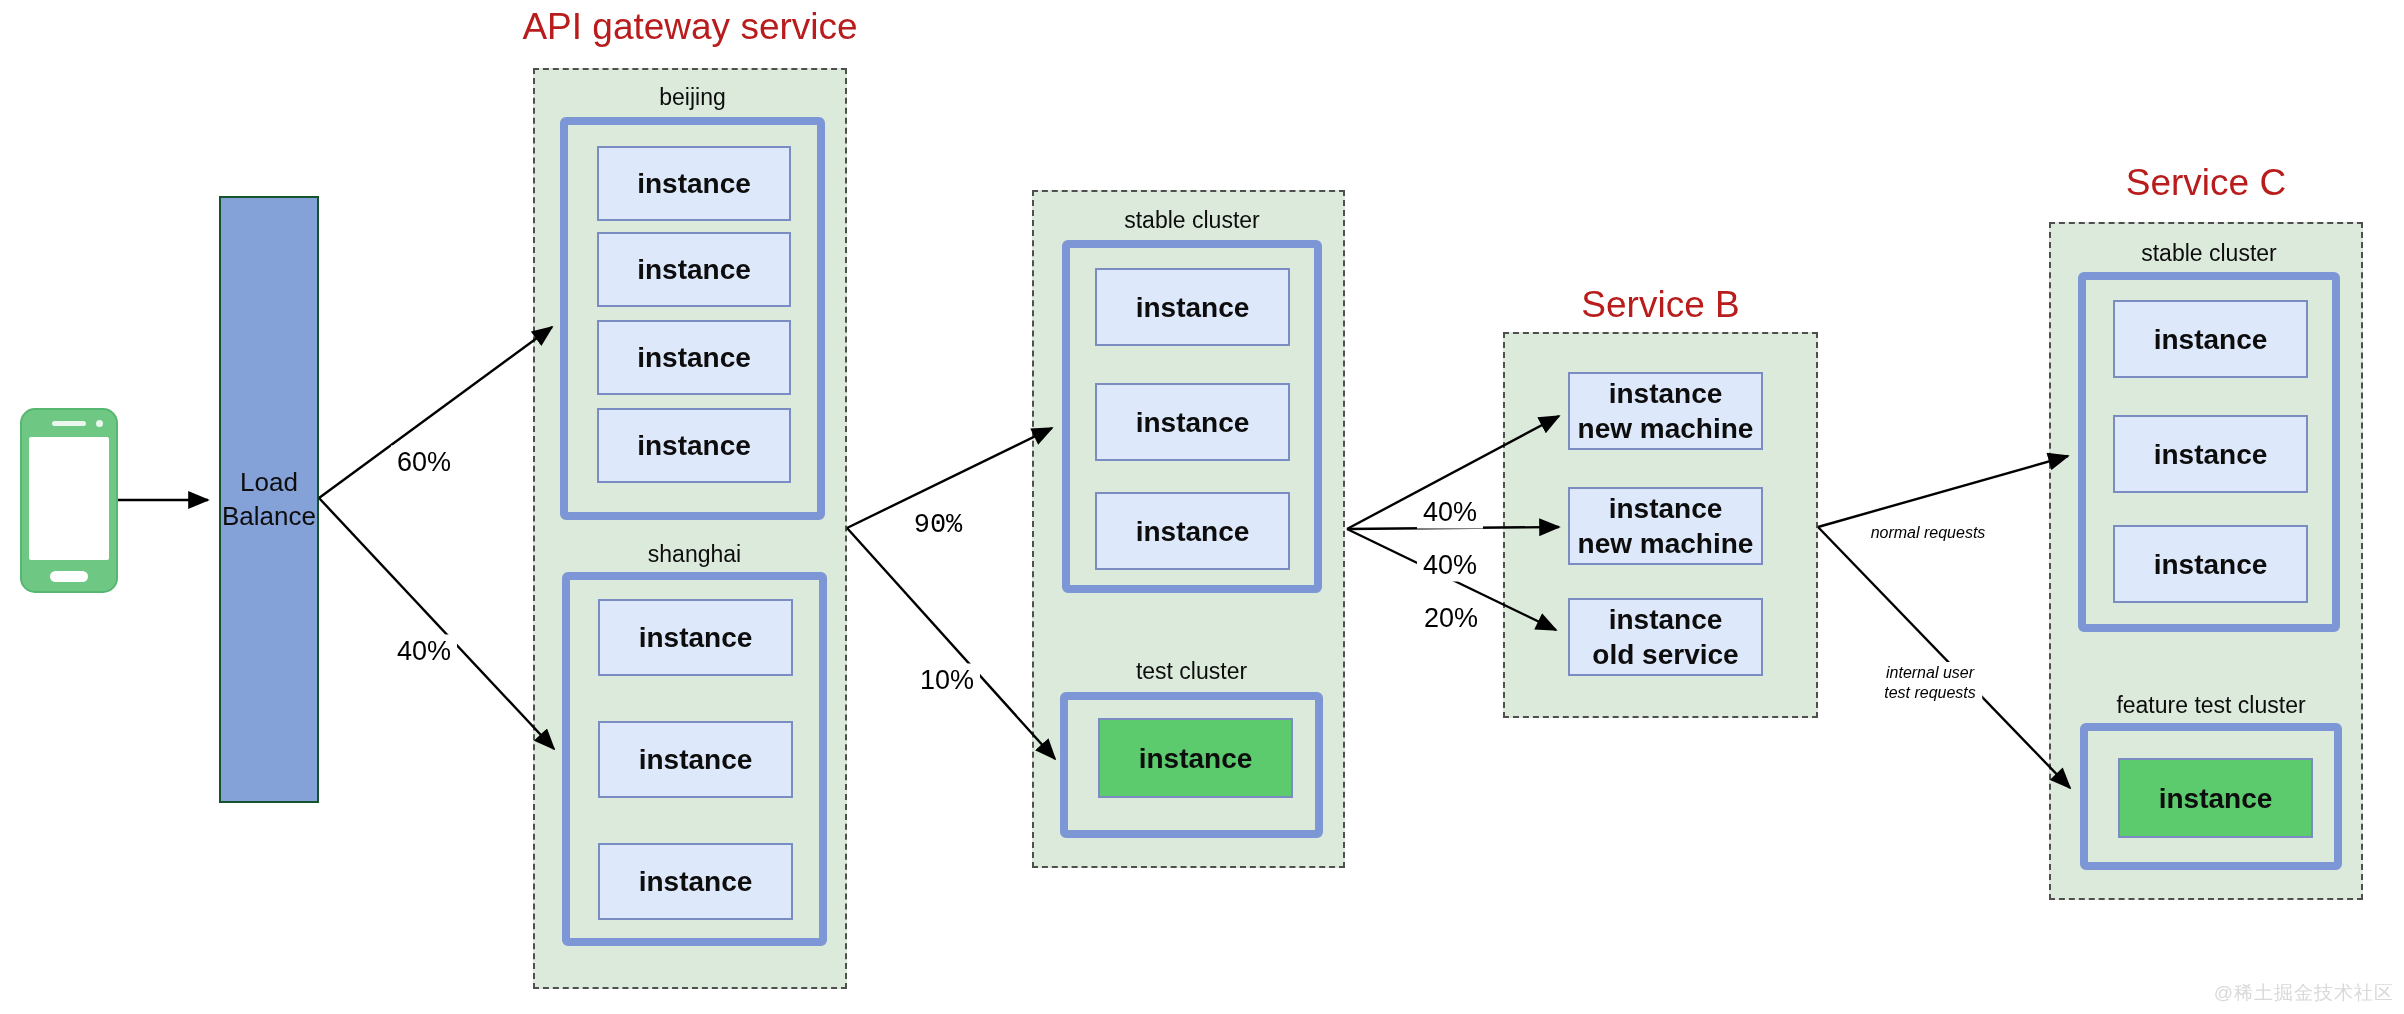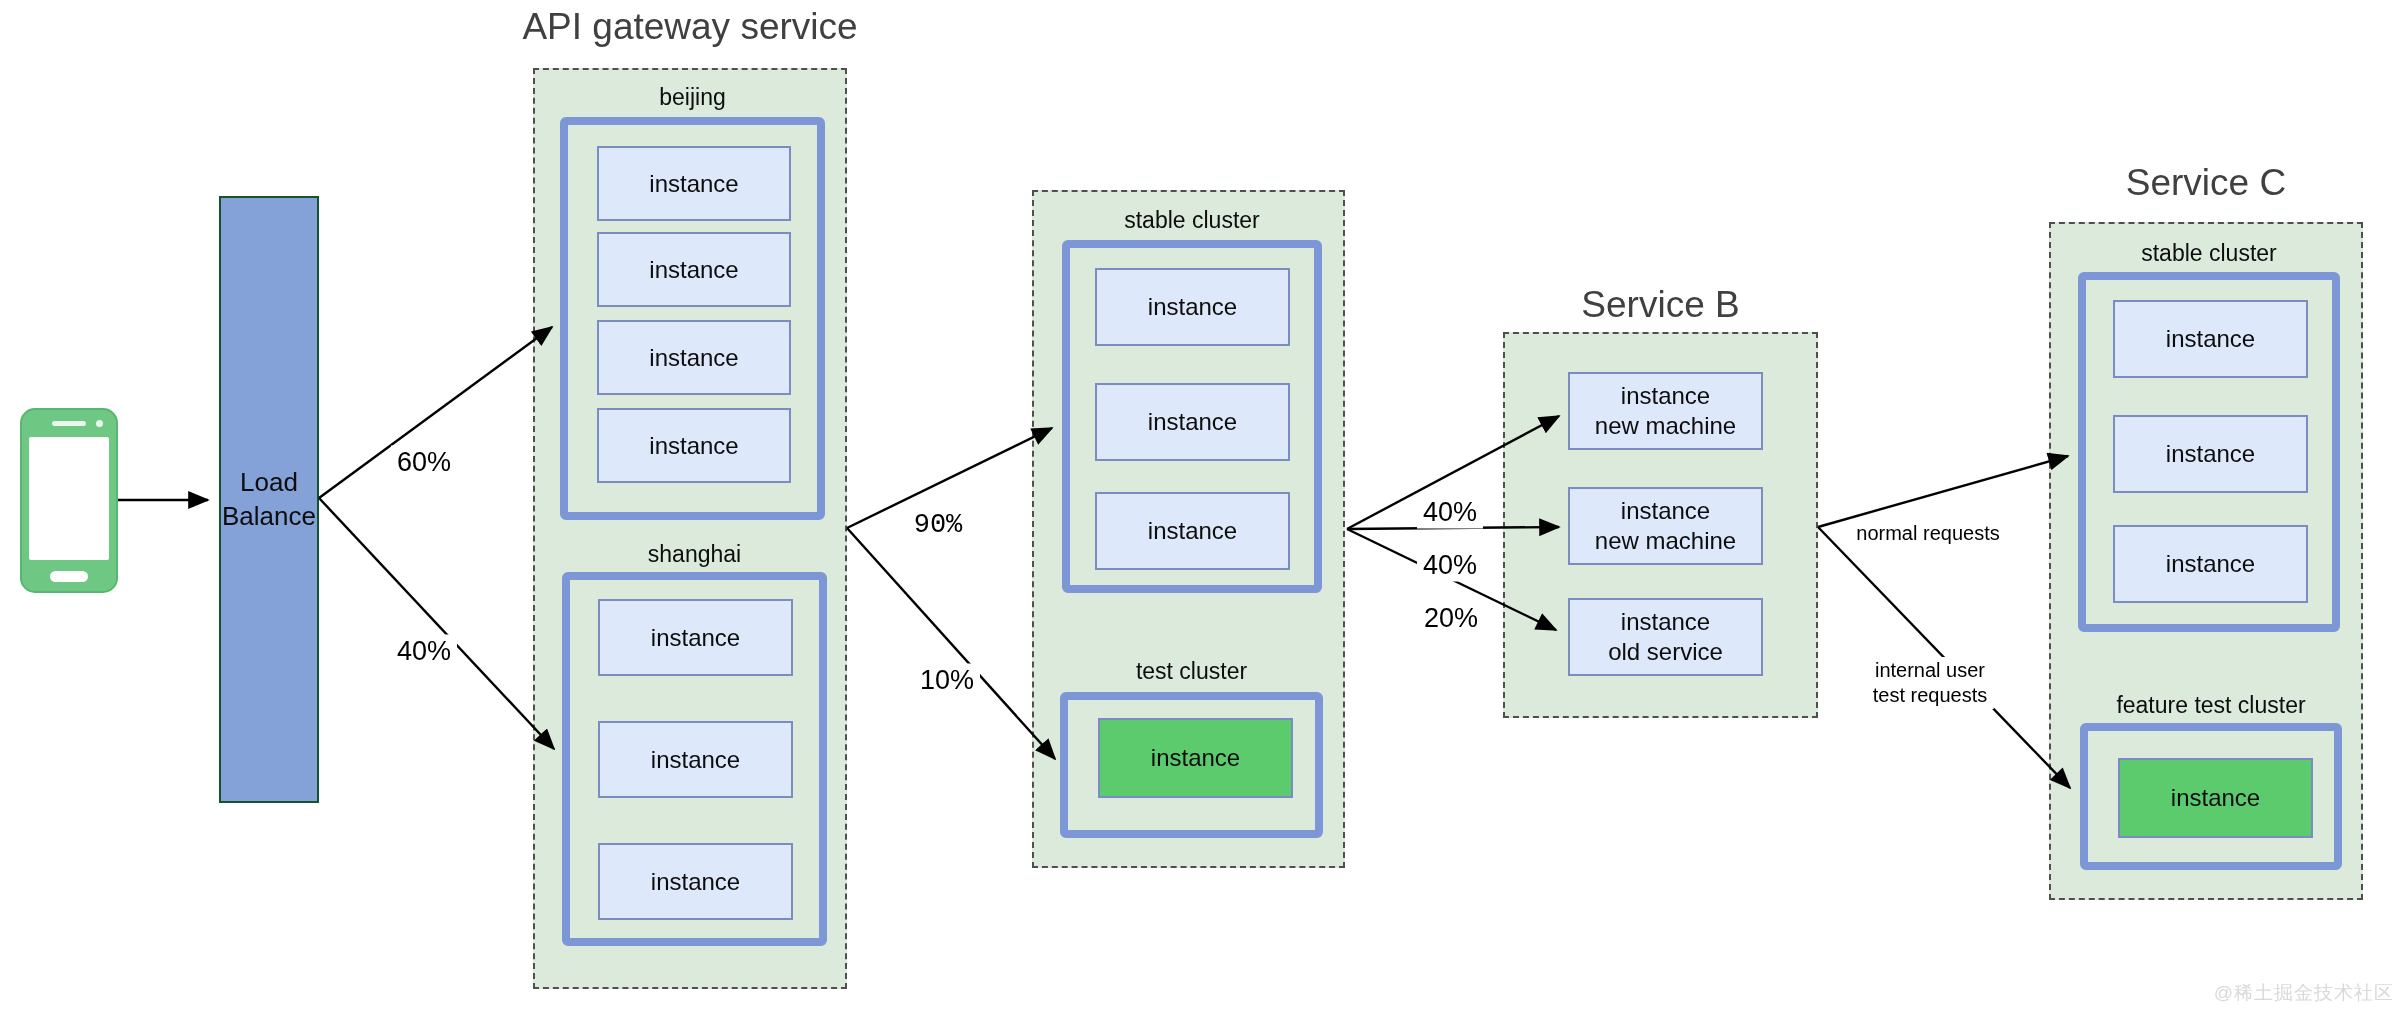--- a/index.html
+++ b/index.html
@@ -13,46 +13,46 @@
   .cluster {
     position:absolute; background:#dceadb; border:2px dashed #4f4f4f;
   }
   .frame {
     position:absolute; border:8px solid #7d96d5; border-radius:6px;
     background:transparent;
   }
   .inst {
     position:absolute; background:#dde8fa; border:2px solid #7b8cc2;
     display:flex; flex-direction:column; align-items:center; justify-content:center;
-    font-size:24px; line-height:1.25; text-align:center; color:#0d0d0d;
+    font-size:28px; line-height:1.25; text-align:center; color:#0d0d0d;font-weight:bold;
   }
   .inst.green { background:#5ccb6e; }
 
   .title {
-    position:absolute; text-align:center; font-size:37px; color:#404040;
+    position:absolute; text-align:center; font-size:37px; color:#b91c1c;
     white-space:nowrap;
   }
   .clabel {
     position:absolute; text-align:center; font-size:23px; color:#0d0d0d;
     white-space:nowrap;
   }
 
   .lb {
     position:absolute; left:219px; top:196px; width:100px; height:607px;
     background:#84a1d8; border:2px solid #14532d;
     display:flex; align-items:center; justify-content:center;
     font-size:26px; line-height:1.3; text-align:center;
   }
 
   .elabel {
     position:absolute; transform:translate(-50%,-50%);
     background:#ffffff; padding:1px 6px; font-size:27px; color:#000;
     white-space:nowrap; z-index:6; text-align:center;margin-top:36px;
   }
-  .elabel.small { font-size:20px; line-height:1.25; }
+  .elabel.small { font-size:16px; line-height:1.25;font-style:italic; }
   .elabel.small span { display:block; }
 
   #edges {
     position:absolute; left:0; top:0; width:2404px; height:1014px;
     z-index:5; pointer-events:none;
   }
   #edges line { stroke:#000; stroke-width:2.4; }
 
   
   .phone {

